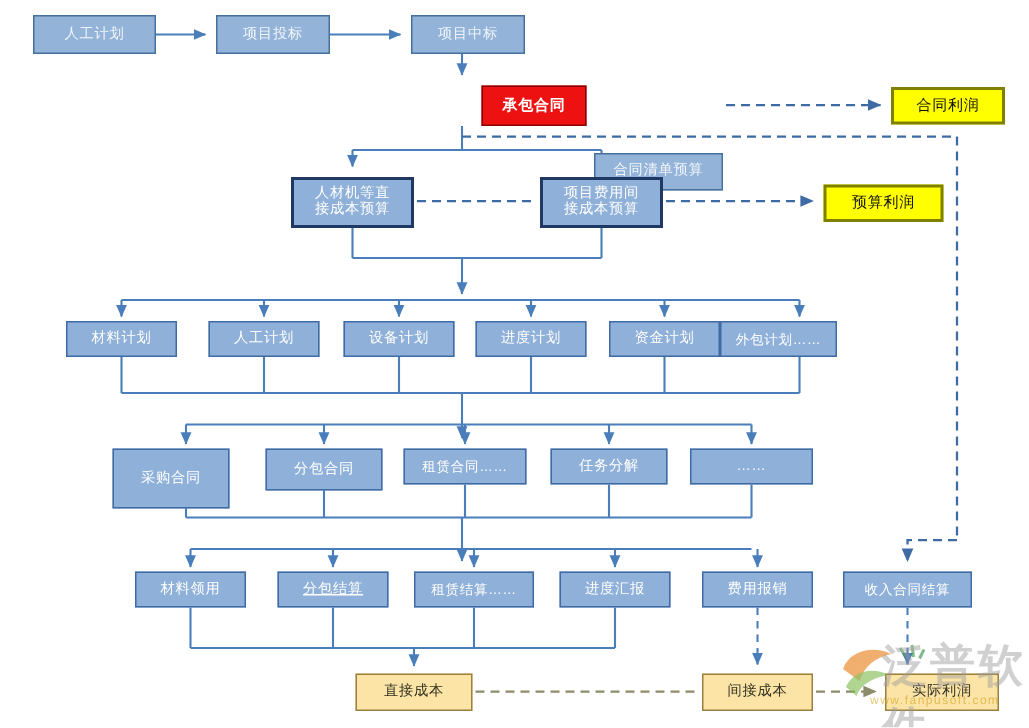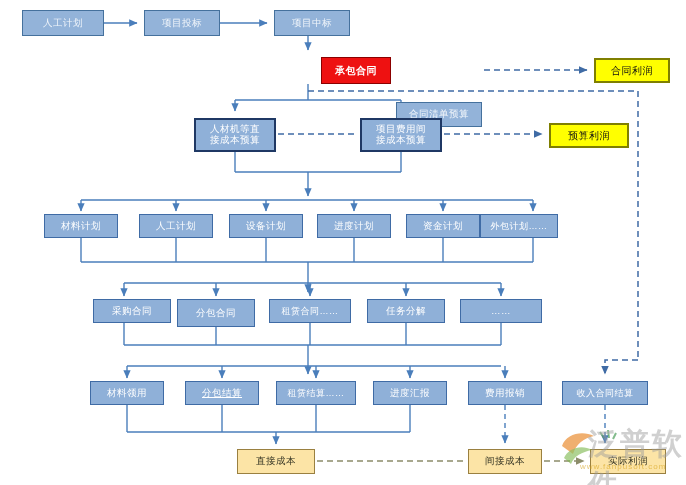--- a/index.html
+++ b/index.html
@@ -214,21 +214,21 @@
 接成本预算</span></div>
   <div class="node n-yellow" style="left:549px;top:123px;width:80px;height:25px;"><span>预算利润</span></div>
 
   <div class="node n-blue" style="left:44px;top:214px;width:74px;height:24px;"><span>材料计划</span></div>
   <div class="node n-blue" style="left:139px;top:214px;width:74px;height:24px;"><span>人工计划</span></div>
   <div class="node n-blue" style="left:317px;top:214px;width:74px;height:24px;"><span>进度计划</span></div>
   <div class="node n-blue" style="left:229px;top:214px;width:74px;height:24px;"><span>设备计划</span></div>
   <div class="node n-blue" style="left:406px;top:214px;width:74px;height:24px;"><span>资金计划</span></div>
   <div class="node n-blue" style="left:480px;top:214px;width:78px;height:24px;font-size:9px;"><span>外包计划……</span></div>
 
-  <div class="node n-blue" style="left:93px;top:299px;width:78px;height:24px;"><span>采购合同</span></div>
+  <div class="node n-blue" style="left:75px;top:299px;width:78px;height:40px;"><span>采购合同</span></div>
   <div class="node n-blue" style="left:177px;top:299px;width:78px;height:28px;"><span>分包合同</span></div>
   <div class="node n-blue" style="left:269px;top:299px;width:82px;height:24px;font-size:9px;"><span>租赁合同……</span></div>
   <div class="node n-blue" style="left:367px;top:299px;width:78px;height:24px;"><span>任务分解</span></div>
   <div class="node n-blue" style="left:460px;top:299px;width:82px;height:24px;"><span>……</span></div>
 
   <div class="node n-blue" style="left:90px;top:381px;width:74px;height:24px;"><span>材料领用</span></div>
   <div class="node n-blue" style="left:185px;top:381px;width:74px;height:24px;text-decoration:underline;"><span>分包结算</span></div>
   <div class="node n-blue" style="left:276px;top:381px;width:80px;height:24px;font-size:9px;"><span>租赁结算……</span></div>
   <div class="node n-blue" style="left:373px;top:381px;width:74px;height:24px;"><span>进度汇报</span></div>
   <div class="node n-blue" style="left:468px;top:381px;width:74px;height:24px;"><span>费用报销</span></div>

